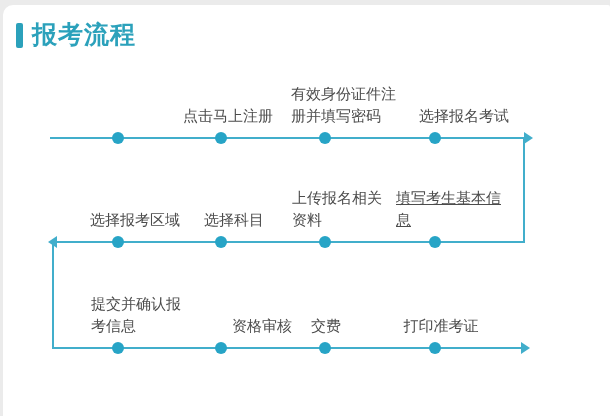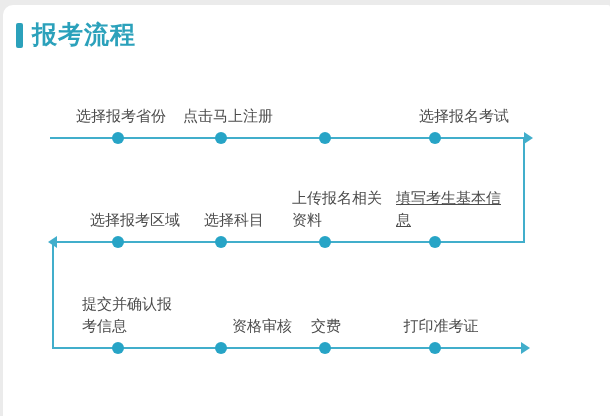--- a/index.html
+++ b/index.html
@@ -118,31 +118,32 @@
     <div class="dot" style="left:109px; top:231px;"></div>
     <div class="dot" style="left:212px; top:231px;"></div>
     <div class="dot" style="left:316px; top:231px;"></div>
     <div class="dot" style="left:426px; top:231px;"></div>
 
     <div class="dot" style="left:109px; top:337px;"></div>
     <div class="dot" style="left:212px; top:337px;"></div>
     <div class="dot" style="left:316px; top:337px;"></div>
     <div class="dot" style="left:426px; top:337px;"></div>
 
-    <div class="lbl centered" style="left:118px; top:100px;">选择报考省份</div>
     <div class="lbl centered" style="left:225px; top:100px;">点击马上注册</div>
+    <div class="lbl" style="left:288px; top:78px;">有效身份证件注
+册并填写密码</div>
     <div class="lbl centered" style="left:461px; top:100px;text-align:right;">选择报名考试</div>
 
     <div class="lbl centered" style="left:132px; top:204px;">选择报考区域</div>
     <div class="lbl centered" style="left:221px; top:204px;margin-left:10px;">选择科目</div>
     <div class="lbl" style="left:289px; top:182px;">上传报名相关
 资料</div>
     <div class="lbl" style="left:393px; top:182px;text-decoration:underline;">填写考生基本信
 息</div>
 
-    <div class="lbl" style="left:79px; top:288px;">提交并确认报
+    <div class="lbl" style="left:88px; top:288px;">提交并确认报
 考信息</div>
     <div class="lbl centered" style="left:224px; top:310px;margin-left:35px;">资格审核</div>
     <div class="lbl centered" style="left:323px; top:310px;">交费</div>
     <div class="lbl centered" style="left:438px; top:310px;">打印准考证</div>
 
   </div>
 </div>
 
 </body></html>

